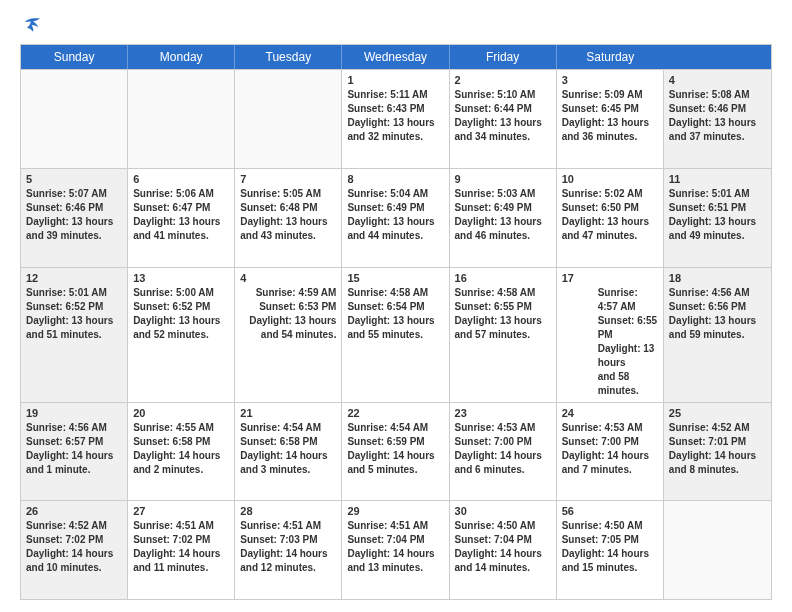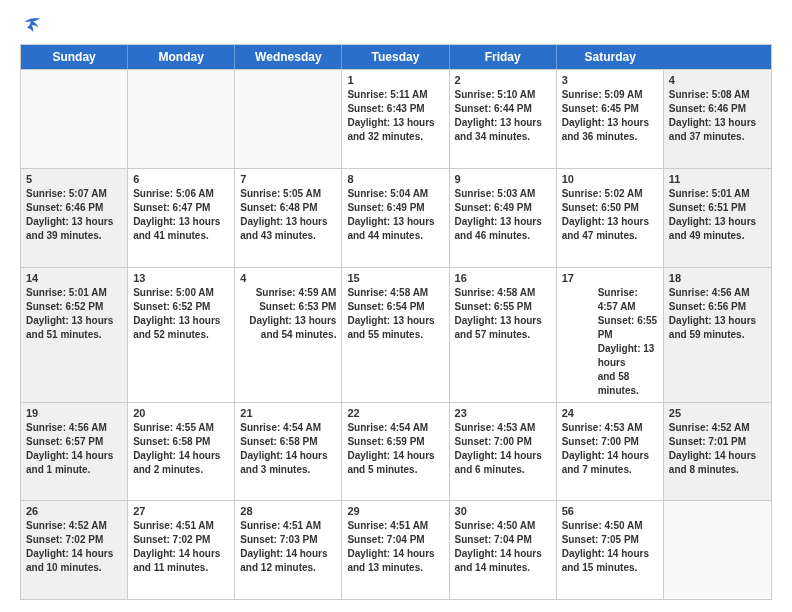--- a/index.html
+++ b/index.html
@@ -68,21 +68,21 @@
       flex-direction: column;
       border: 1px solid #ccc;
     }
     .cal-header {
       display: grid;
       grid-template-columns: repeat(7, 1fr);
       background: #2a6fc9;
     }
     .cal-header-cell {
       color: #fff;
-      font-weight: bold;
+      font-weight: normal;
       font-size: 12px;
       padding: 5px 4px;
       text-align: center;
       border-right: 1px solid rgba(255,255,255,0.3);
     }
     .cal-header-cell:last-child { border-right: none; }
     .cal-body {
       display: flex;
       flex-direction: column;
       flex: 1;
@@ -134,22 +134,22 @@
     <div class="title-block">
       <div class="month-title"></div>
       <div class="subtitle"></div>
     </div>
   </div>
 
   <div class="calendar">
     <div class="cal-header">
     <div class="cal-header-cell">Sunday</div>
         <div class="cal-header-cell">Monday</div>
+        <div class="cal-header-cell">Tuesday</div>
         <div class="cal-header-cell">Wednesday</div>
-        <div class="cal-header-cell">Tuesday</div>
         <div class="cal-header-cell">Friday</div>
         <div class="cal-header-cell">Saturday</div>
       </div>
     <div class="cal-body">
     <div class="cal-row">
           <div class="cal-cell empty"></div>
           <div class="cal-cell empty"></div>
           <div class="cal-cell empty"></div>
           <div class="cal-cell">
             <span class="day-num">1</span>
@@ -226,21 +226,21 @@
           <div class="cal-cell shaded">
             <span class="day-num">11</span>
             <div class="cell-text" style="white-space: pre-line;">Sunrise: 5:01 AM
 Sunset: 6:51 PM
 Daylight: 13 hours
 and 49 minutes.</div>
           </div>
         </div>
         <div class="cal-row">
           <div class="cal-cell shaded">
-            <span class="day-num">14</span>
+            <span class="day-num">12</span>
             <div class="cell-text" style="white-space: pre-line;">Sunrise: 5:01 AM
 Sunset: 6:52 PM
 Daylight: 13 hours
 and 51 minutes.</div>
           </div>
           <div class="cal-cell">
             <span class="day-num">13</span>
             <div class="cell-text" style="white-space: pre-line;">Sunrise: 5:00 AM
 Sunset: 6:52 PM
 Daylight: 13 hours

